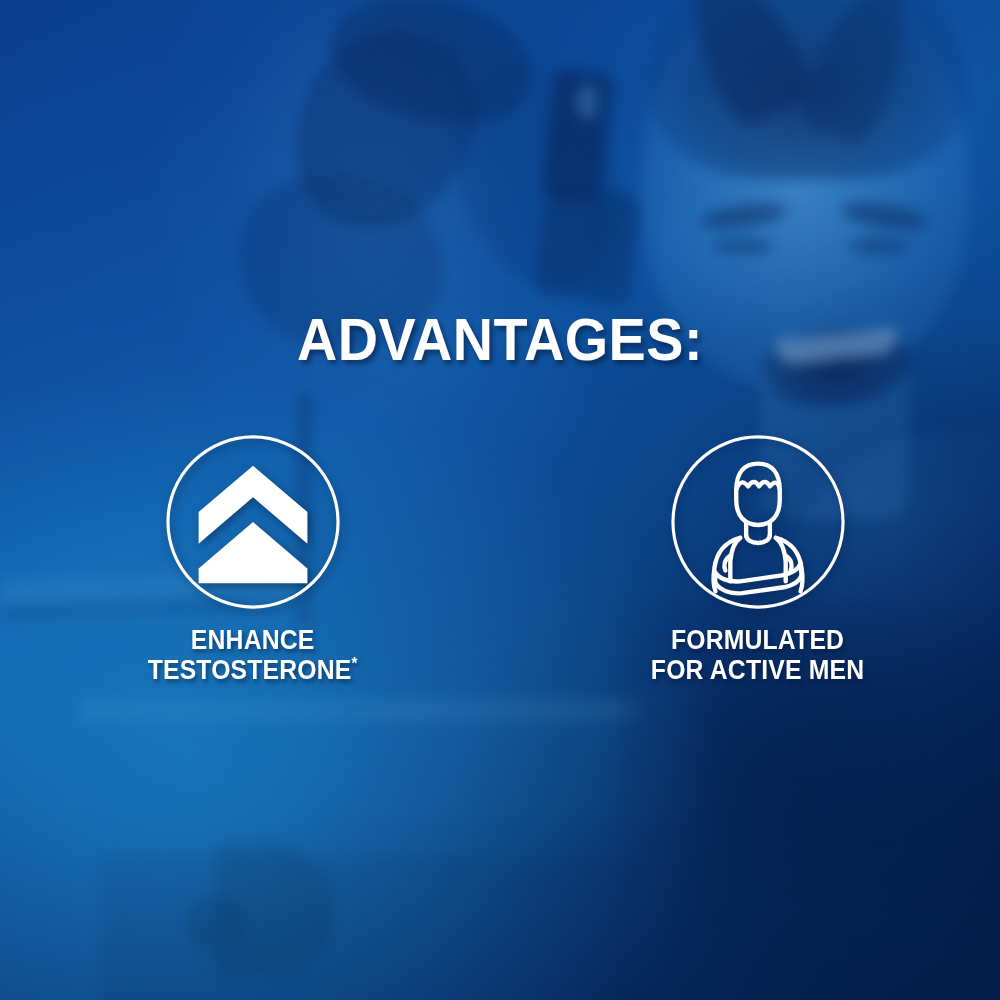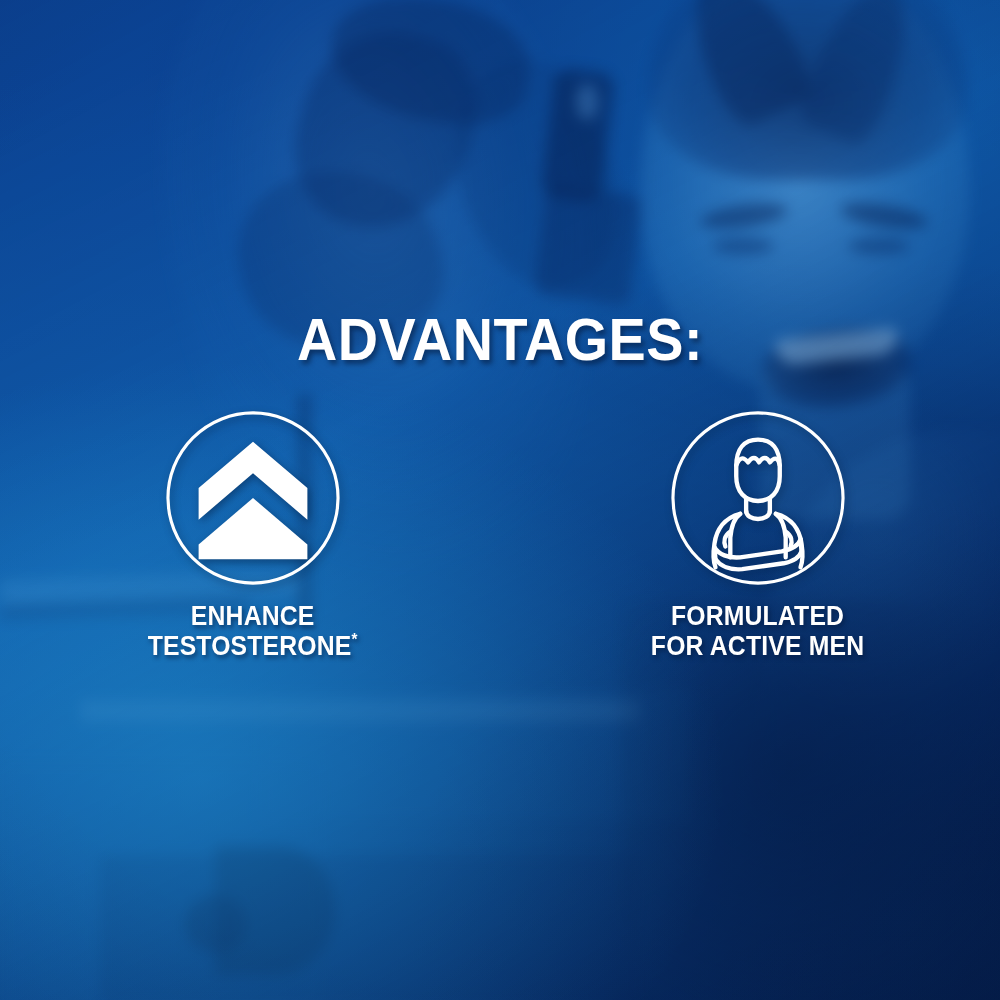--- a/index.html
+++ b/index.html
@@ -140,21 +140,21 @@
     letter-spacing: 0.5px;
     transform: scaleX(0.93);
     text-shadow: 3px 4px 6px rgba(3,22,54,0.55);
     font-family: "Liberation Sans Narrow", "Liberation Sans", sans-serif;
   }
 
   #cards {
     position: absolute;
     left: 130px;
     right: 120px;
-    top: 408px;
+    top: 432px;
     display: flex;
     justify-content: space-between;
     align-items: flex-start;
   }
   .card { width: 245px; display: flex; flex-direction: column; align-items: center; }
   .card-icon { width: 178px; height: 180px; }
   .card-icon svg { display: block; width: 100%; height: 100%; filter: drop-shadow(2px 3px 4px rgba(3,22,54,0.45)); }
 
   .card-label {
     margin-top: 14px;

